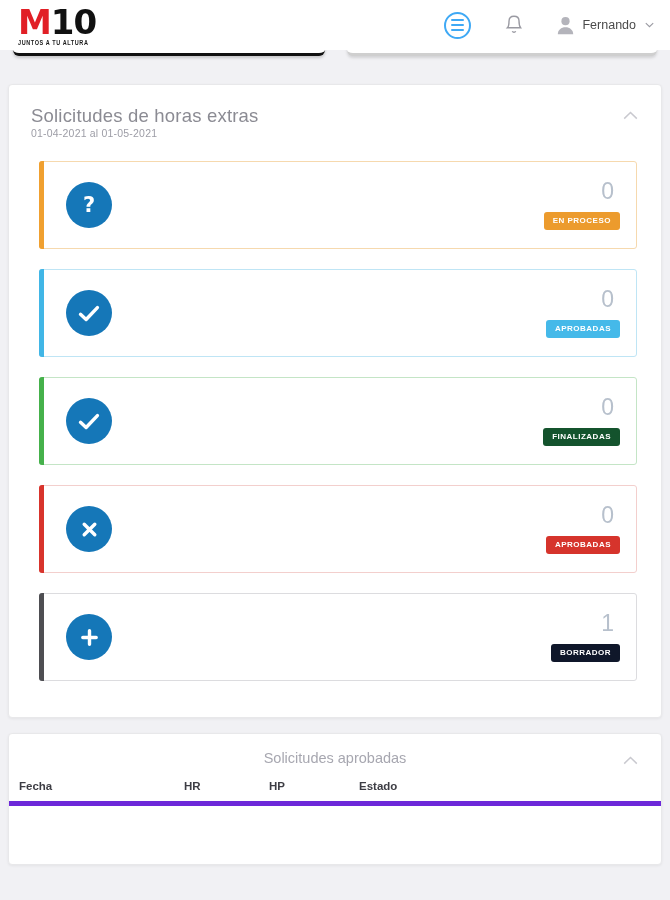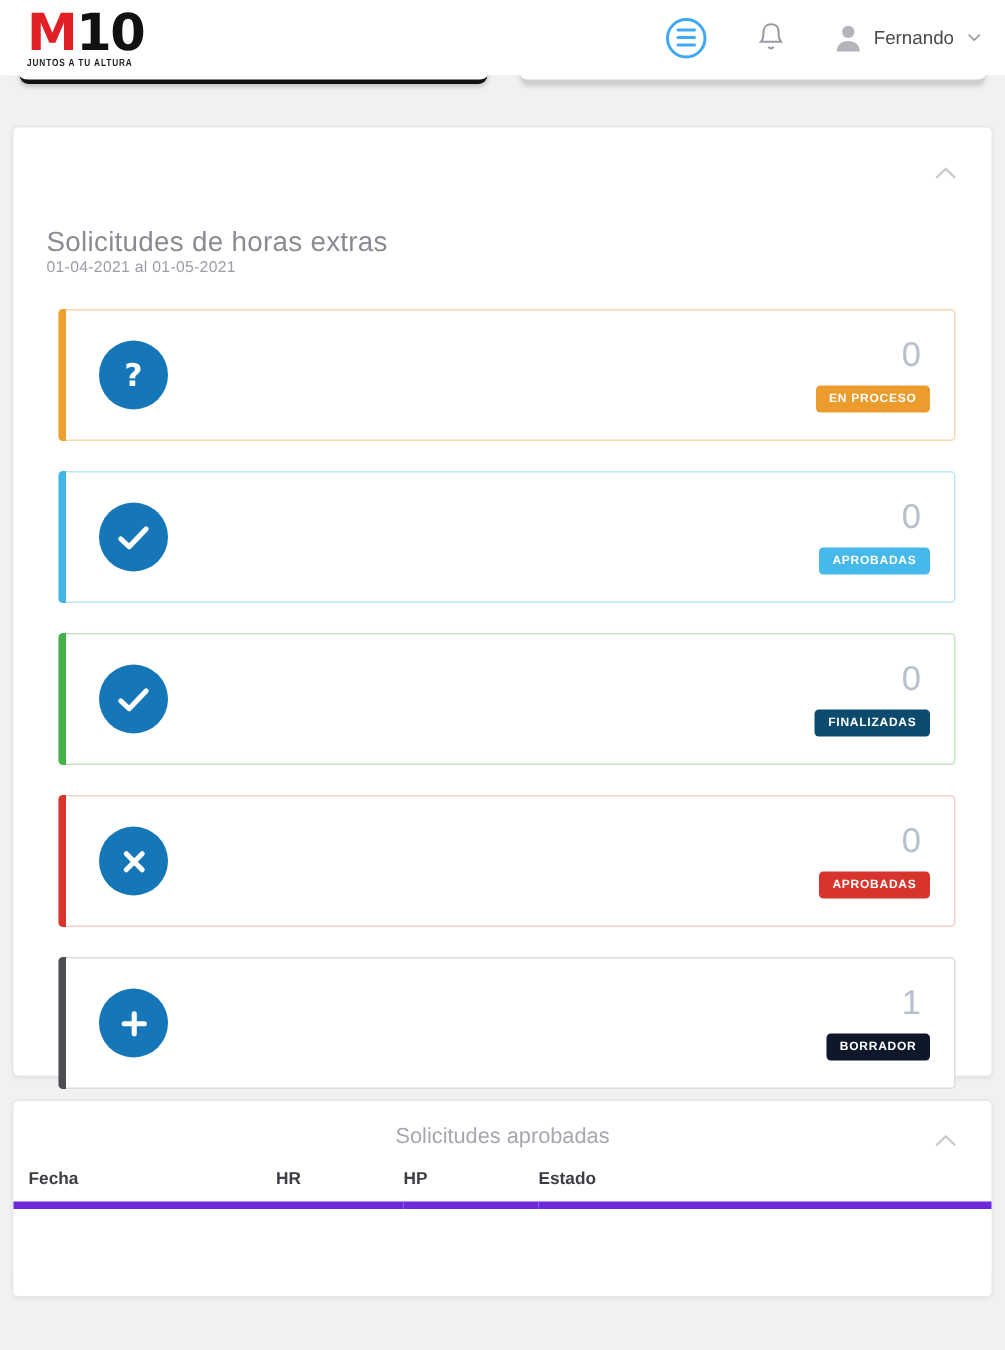--- a/index.html
+++ b/index.html
@@ -125,21 +125,20 @@
 
   .panel-head {
     padding: 20px 22px 0 22px;
     position: relative;
   }
   .panel-title {
     font-size: 18.5px;
     color: #8b8b93;
     font-weight: normal;
     letter-spacing: .2px;
-    margin-top: 45px;
   }
   .panel-sub {
     font-size: 10.5px;
     color: #9d9da6;
     letter-spacing: .2px;
   }
   .collapse-btn {
     position: absolute;
     top: 22px; right: 20px;
     width: 22px; height: 16px;
@@ -336,21 +335,21 @@
 
     <div class="stat-card" style="border-color:#c4e5c6">
       <div class="accent" style="background:#45b14b"></div>
       <div class="stat-icon">
         <svg width="22" height="17" viewBox="0 0 22 17" fill="none" stroke="#ffffff" stroke-width="3.4" stroke-linecap="round" stroke-linejoin="round">
           <path d="M2.5 9.3l5.6 5.2L19.4 2.6"></path>
         </svg>
       </div>
       <div class="stat-right">
         <div class="stat-value">0</div>
-        <div class="stat-badge" style="background:#0c4a6e">FINALIZADAS</div>
+        <div class="stat-badge" style="background:#14532d">FINALIZADAS</div>
       </div>
     </div>
 
     <div class="stat-card" style="border-color:#f3cfcd">
       <div class="accent" style="background:#d8342c"></div>
       <div class="stat-icon">
         <svg width="17" height="17" viewBox="0 0 17 17" fill="none" stroke="#ffffff" stroke-width="3.4" stroke-linecap="round">
           <path d="M3.2 3.2l10.6 10.6M13.8 3.2L3.2 13.8"></path>
         </svg>
       </div>

